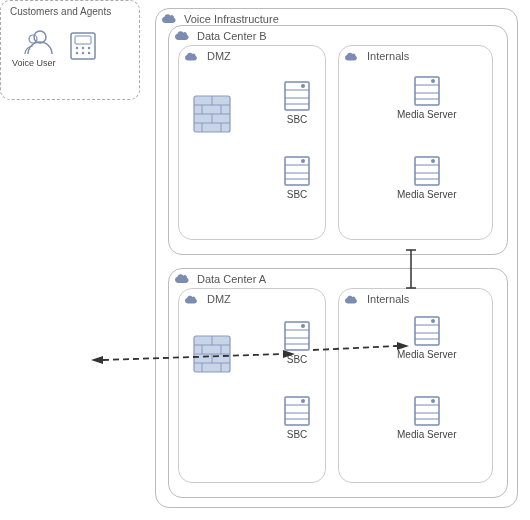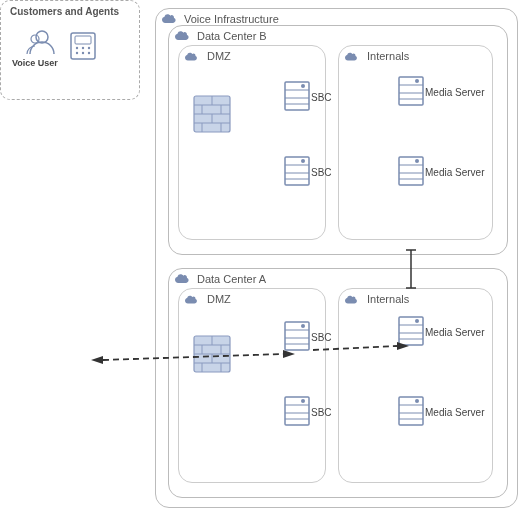--- a/index.html
+++ b/index.html
@@ -110,35 +110,35 @@
     }
 
     
     .customers-box {
       left: 5px;
       top: 305px;
       width: 140px;
       height: 100px;
       border: 1px dashed #aaa;
       border-radius: 10px;
-      font-weight: bold;
     }
 
     .customers-label {
       position: absolute;
       top: 6px;
       left: 10px;
       font-size: 10px;
       color: #555;
     }
 
     
     .device {
       position: absolute;
       display: flex;
+      flex-direction: column;
       align-items: center;
     }
 
     .device-label {
       font-size: 10px;
       color: #444;
       margin-top: 2px;
       text-align: center;
     }
 

